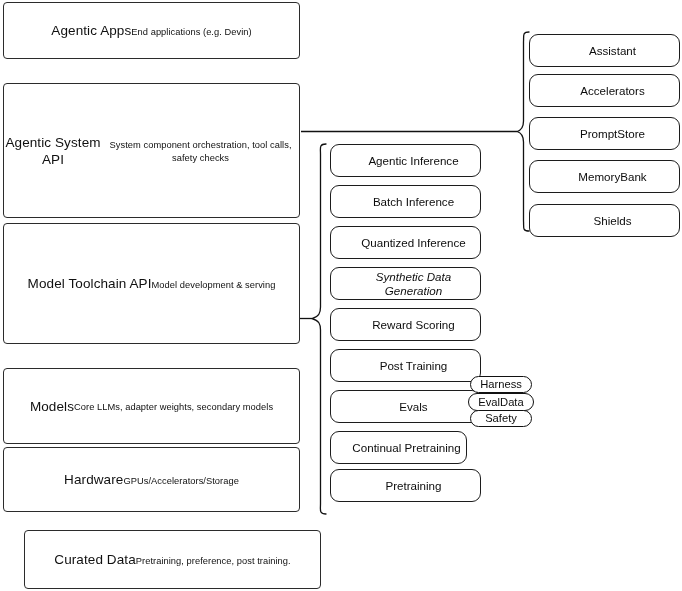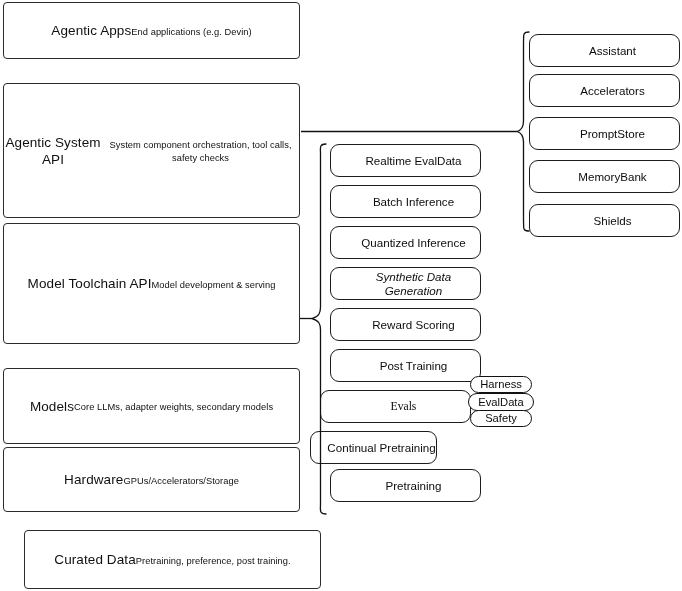--- a/index.html
+++ b/index.html
@@ -152,35 +152,35 @@
   <div class="layer-box" style="left:3px; top:447px; width:297px; height:65px;">
     <div class="layer-title">Hardware</div>
     <div class="layer-sub">GPUs/Accelerators/Storage</div>
   </div>
 
   <div class="layer-box" style="left:3px; top:530px; width:297px; height:59px;margin-left:21px;">
     <div class="layer-title">Curated Data</div>
     <div class="layer-sub">Pretraining, preference, post training.</div>
   </div>
 
-  <div class="item-box" style="left:330px; top:144px; width:151px; height:33px;">Realtime EvalData</div>
+  <div class="item-box" style="left:330px; top:144px; width:151px; height:33px;">Agentic Inference</div>
 
   <div class="item-box" style="left:330px; top:185px; width:151px; height:33px;">Batch Inference</div>
 
   <div class="item-box" style="left:330px; top:226px; width:151px; height:33px;">Quantized Inference</div>
 
   <div class="item-box" style="left:330px; top:267px; width:151px; height:33px;font-style:italic;">Synthetic Data Generation</div>
 
   <div class="item-box" style="left:330px; top:308px; width:151px; height:33px;">Reward Scoring</div>
 
   <div class="item-box" style="left:330px; top:349px; width:151px; height:33px;">Post Training</div>
 
-  <div class="item-box" style="left:320px; top:390px; width:151px; height:33px;font-family:Liberation Serif, serif;">Evals</div>
+  <div class="item-box" style="left:330px; top:390px; width:151px; height:33px;">Evals</div>
 
-  <div class="item-box" style="left:310px; top:431px; width:127px; height:33px;">Continual Pretraining</div>
+  <div class="item-box" style="left:330px; top:431px; width:137px; height:33px;">Continual Pretraining</div>
 
   <div class="item-box" style="left:330px; top:469px; width:151px; height:33px;">Pretraining</div>
 
   <div class="pill" style="left:470px; top:376px; width:62px; height:17px;">Harness</div>
 
   <div class="pill" style="left:468px; top:393px; width:66px; height:18px;">EvalData</div>
 
   <div class="pill" style="left:470px; top:410px; width:62px; height:17px;">Safety</div>
 
   <div class="item-box" style="left:529px; top:34px; width:151px; height:33px;">Assistant</div>

